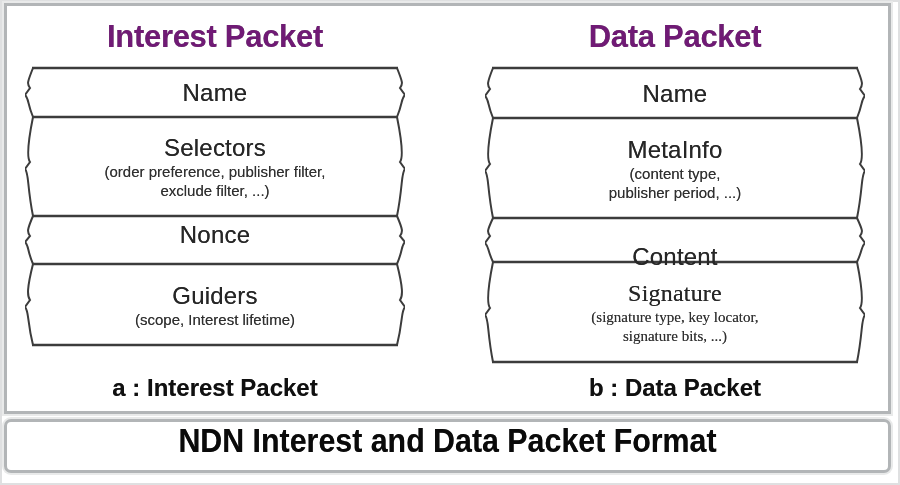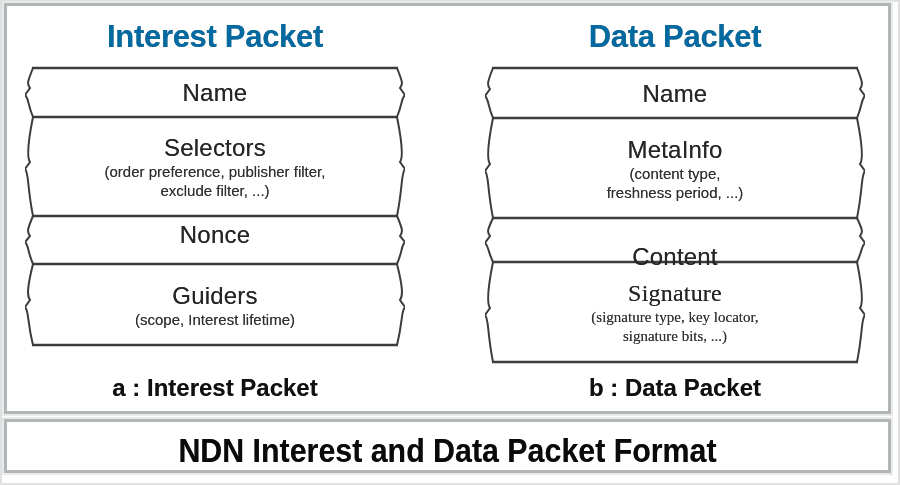--- a/index.html
+++ b/index.html
@@ -3,29 +3,29 @@
 <meta charset="utf-8">
 <style>
   html,body{margin:0;padding:0;}
   body{
     width:900px;height:485px;position:relative;background:#ffffff;
     font-family:"Liberation Sans", sans-serif;overflow:hidden;
   }
   .outer-ring{position:absolute;inset:0;border:2px solid #dfe0e1;pointer-events:none;}
   .panel{position:absolute;background:#ffffff;border:3px solid #b2b5b7;box-shadow:0 0 0 2px #e9eaea;}
   .panel-main{left:4px;top:3px;width:881px;height:405px;}
-  .panel-band{left:4px;top:419px;width:881px;height:48px;display:flex;align-items:flex-end;justify-content:center;}
+  .panel-band{left:4px;top:419px;width:881px;height:48px;display:flex;align-items:flex-start;justify-content:center;border-radius:7px;}
   .band-title{
     font-size:33px;font-weight:700;color:#0a0a0a;white-space:nowrap;
     transform:scaleX(0.92);letter-spacing:0px;
     text-shadow:0 0 0.5px rgba(0,0,0,0.55);
   }
   .pkt-title{
     position:absolute;top:20px;width:380px;text-align:center;
-    font-size:31px;font-weight:700;color:#0369a1;line-height:34px;
+    font-size:31px;font-weight:700;color:#701a75;line-height:34px;
     text-shadow:0 0 0.5px rgba(0,0,0,0.5);letter-spacing:-0.3px;
   }
   .pkt-title.left{left:25px;}
   .pkt-title.right{left:485px;}
   .packet{position:absolute;width:380px;}
   .packet.left{left:25px;top:60px;height:300px;}
   .packet.right{left:485px;top:60px;height:312px;}
   .packet svg{position:absolute;left:0;top:0;}
   .row{
     position:absolute;left:8px;width:364px;
@@ -120,21 +120,21 @@
       <path class="sqg" d="M372,158 C378,171 378,172 375,176 L380,183 C376,187 378,189 372,202"></path>
       <path class="sqg" d="M372,202 C378,232 378,244 375,248 L380,255 C376,259 378,272 372,302"></path>
     </g>
   </svg>
   <div class="row" style="top:8px;height:50px;">
     <div class="row-label">Name</div>
   </div>
   <div class="row" style="top:58px;height:100px;text-align:center;">
     <div class="row-label">MetaInfo</div>
     <div class="row-sub">(content type,</div>
-    <div class="row-sub">freshness period, ...)</div>
+    <div class="row-sub">publisher period, ...)</div>
   </div>
   <div class="row" style="top:150px;height:44px;margin-top:24px;">
     <div class="row-label">Content</div>
   </div>
   <div class="row" style="top:202px;height:100px;font-family:Liberation Serif, serif;">
     <div class="row-label">Signature</div>
     <div class="row-sub">(signature type, key locator,</div>
     <div class="row-sub">signature bits, ...)</div>
   </div>
 </div>

